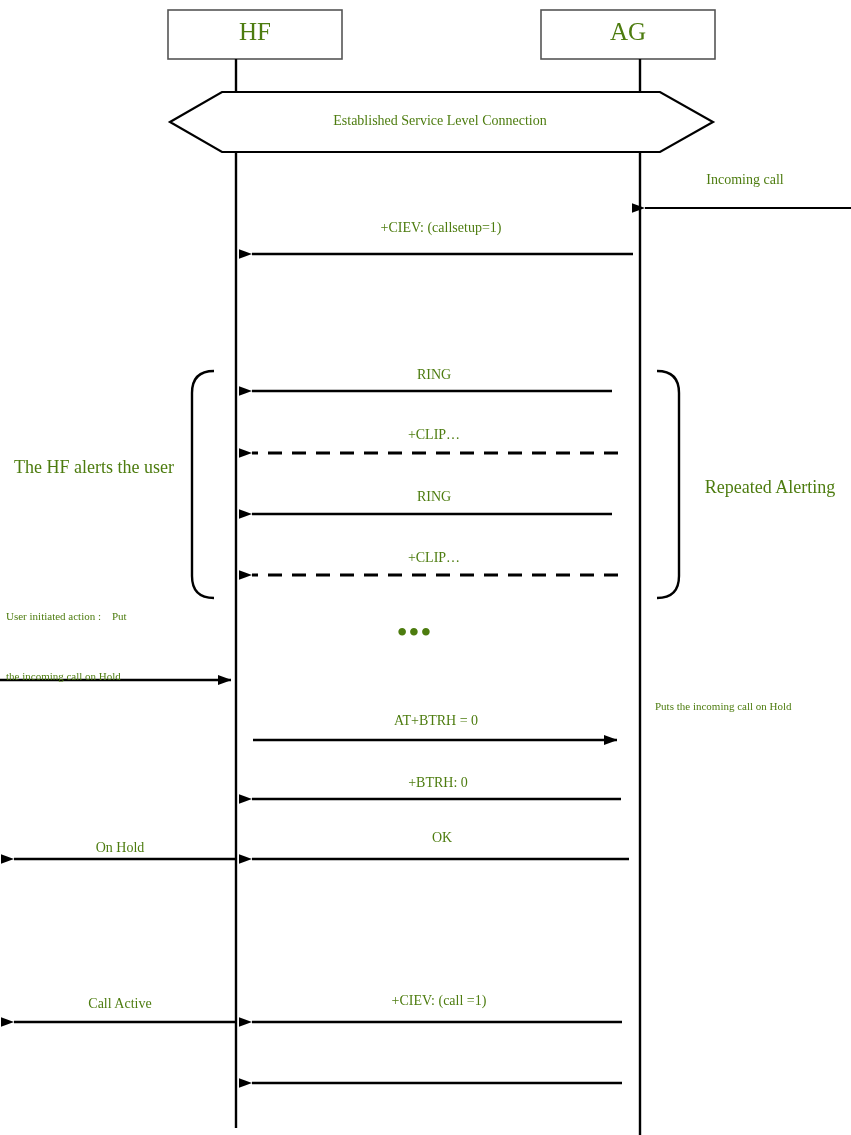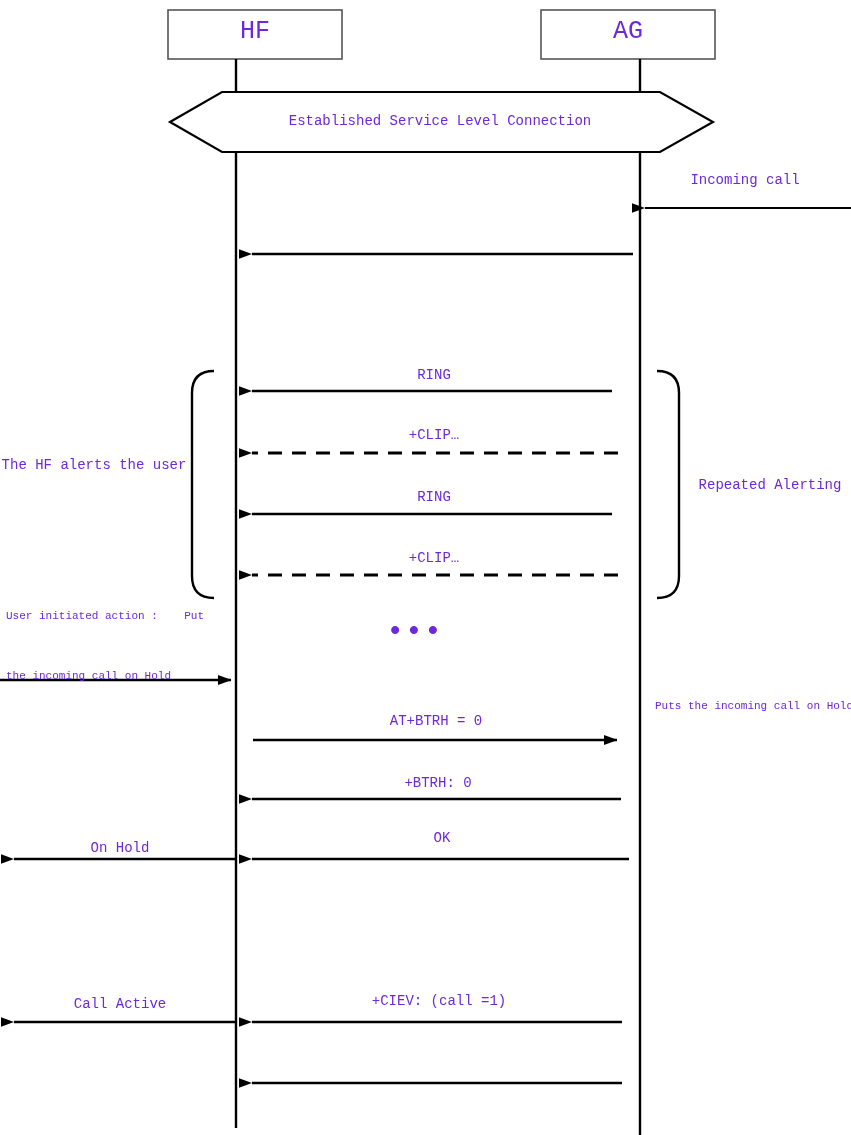--- a/index.html
+++ b/index.html
@@ -15,35 +15,35 @@
     overflow:hidden;
   }
   #svg-layer{
     position:absolute;
     left:0; top:0;
     width:851px;
     height:1135px;
   }
   .lbl{
     position:absolute;
-    font-family:Liberation Mono, monospace;
-    color:#6d28d9;
+    font-family:Liberation Serif, serif;
+    color:#4d7c0f;
     white-space:pre;
     line-height:1.15;
   }
   .entity-name{
     font-size:25px;
     text-align:center;
   }
   .msg-label{
     font-size:14px;
     text-align:center;
   }
   .side-label{
-    font-size:14px;
+    font-size:18px;
     text-align:center;
   }
   .note-label{
     font-size:11px;
     text-align:left;
   }
   .ellipsis{
     position:absolute;
     font-size:28px;
     font-weight:bold;
@@ -110,20 +110,21 @@
   </svg>
 
   <div class="lbl entity-name" style="left:168px; top:18px; width:174px;">HF</div>
 
   <div class="lbl msg-label" style="left:240px; top:113px; width:400px;">Established Service Level Connection</div>
 
   <div class="lbl entity-name" style="left:541px; top:18px; width:174px;">AG</div>
 
   <div class="lbl msg-label" style="left:640px; top:172px; width:210px;">Incoming call</div>
 
+  <div class="lbl msg-label" style="left:256px; top:220px; width:370px;">+CIEV: (callsetup=1)</div>
 
   <div class="lbl msg-label" style="left:256px; top:367px; width:356px;">RING</div>
 
   <div class="lbl msg-label" style="left:256px; top:427px; width:356px;">+CLIP…</div>
 
   <div class="lbl msg-label" style="left:256px; top:489px; width:356px;">RING</div>
 
   <div class="lbl msg-label" style="left:256px; top:550px; width:356px;">+CLIP…</div>
 
   <div class="lbl side-label" style="left:0px; top:457px; width:188px;">The HF alerts the user</div>

